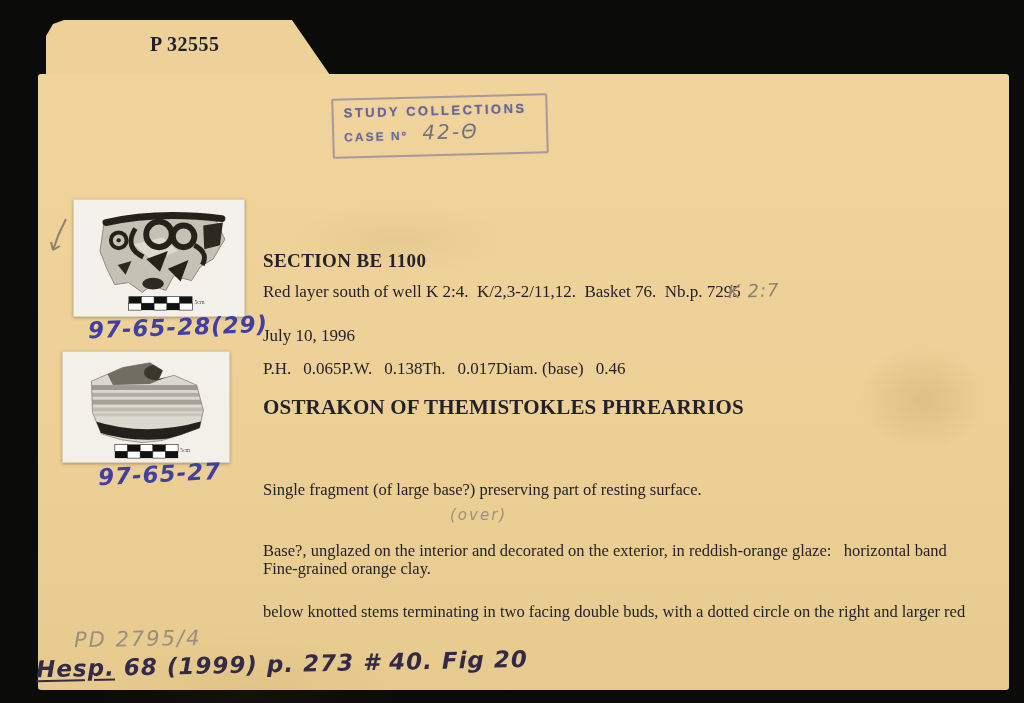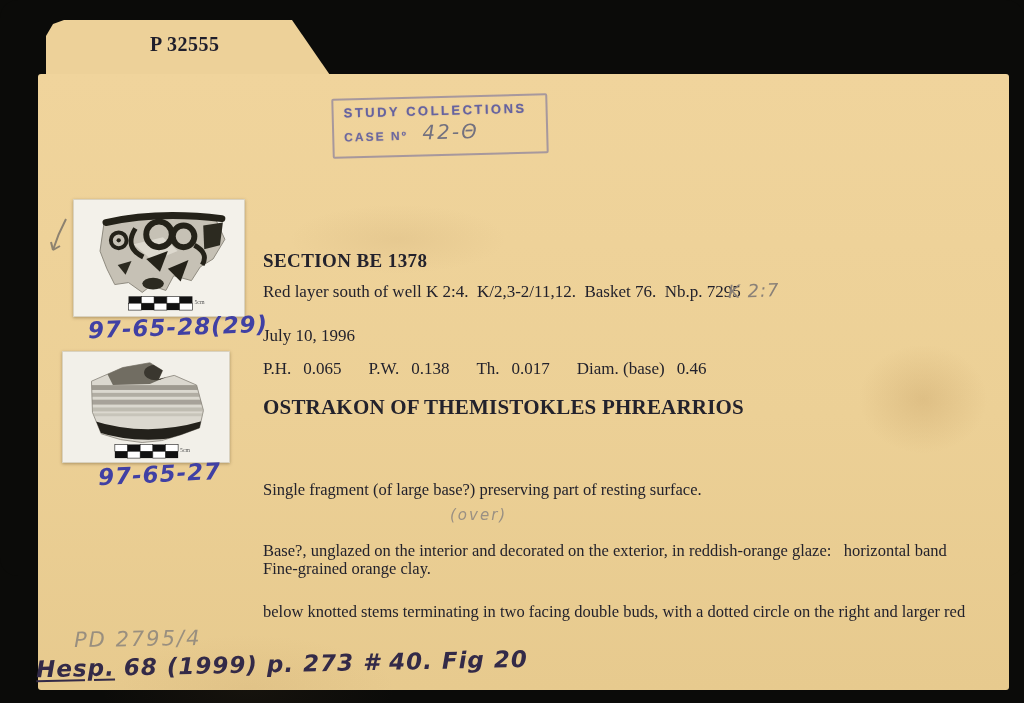--- a/index.html
+++ b/index.html
@@ -65,21 +65,21 @@
   .label1 { left:88px; top:314px; font-size:23px; transform:rotate(-2deg); }
   .label2 { left:98px; top:461px; font-size:23px; transform:rotate(-3deg); }
 
   .pencil-arrow { position:absolute; left:44px; top:216px; }
 
   
   .typed { position:absolute; color:#23222c; white-space:pre; }
   .section-heading { left:263px; top:250px; font-size:19px; font-weight:700; letter-spacing:.4px; }
   .provenance      { left:263px; top:282px; font-size:17px; }
   .date-line       { left:263px; top:326px; font-size:17px; }
-  .dims-line       { left:263px; top:359px; font-size:17px; display:flex; gap:27px; }
+  .dims-line       { left:263px; top:359px; font-size:17px; display:flex; }
   .dims-line .dim-label { margin-right:12px; }
   .title-line      { left:263px; top:395px; font-size:21px; font-weight:700; letter-spacing:.2px;font-family:Liberation Serif, serif; }
   .description     { left:263px; top:439px; font-size:16.5px; line-height:20.4px; }
   .clay-line       { left:263px; top:559px; font-size:16.5px; }
   .reference-line  { left:263px; top:578px; font-size:17px; }
   .underlined      { text-decoration:underline; text-underline-offset:3px; }
 
   
   .pencil {
     position:absolute; font-family:"DejaVu Sans", sans-serif; font-style:italic;
@@ -184,21 +184,21 @@
           <rect x="65" y="102" width="13" height="7" fill="#fff" stroke="#111" stroke-width=".6"></rect>
           <rect x="78" y="102" width="13" height="7" fill="#111"></rect>
           <rect x="91" y="102" width="13" height="7" fill="#fff" stroke="#111" stroke-width=".6"></rect>
           <rect x="104" y="102" width="13" height="7" fill="#111"></rect>
         <text x="119" y="103" font-size="6" fill="#555">5cm</text>
       </g>
     </svg>
   </div>
   <div class="hand-blue label2">97-65-27</div>
 
-  <div class="typed section-heading">SECTION BE 1378</div>
+  <div class="typed section-heading">SECTION BE 1100</div>
   <div class="typed provenance">Red layer south of well K 2:4.  K/2,3-2/11,12.  Basket 76.  Nb.p. 7295</div>
   <div class="pencil note-k27">K 2:7</div>
   <div class="typed date-line">July 10, 1996</div>
 
   <div class="typed dims-line">
     <span><span class="dim-label">P.H.</span><span>0.065</span></span>
     <span><span class="dim-label">P.W.</span><span>0.138</span></span>
     <span><span class="dim-label">Th.</span><span>0.017</span></span>
     <span><span class="dim-label">Diam. (base)</span><span>0.46</span></span>
   </div>

